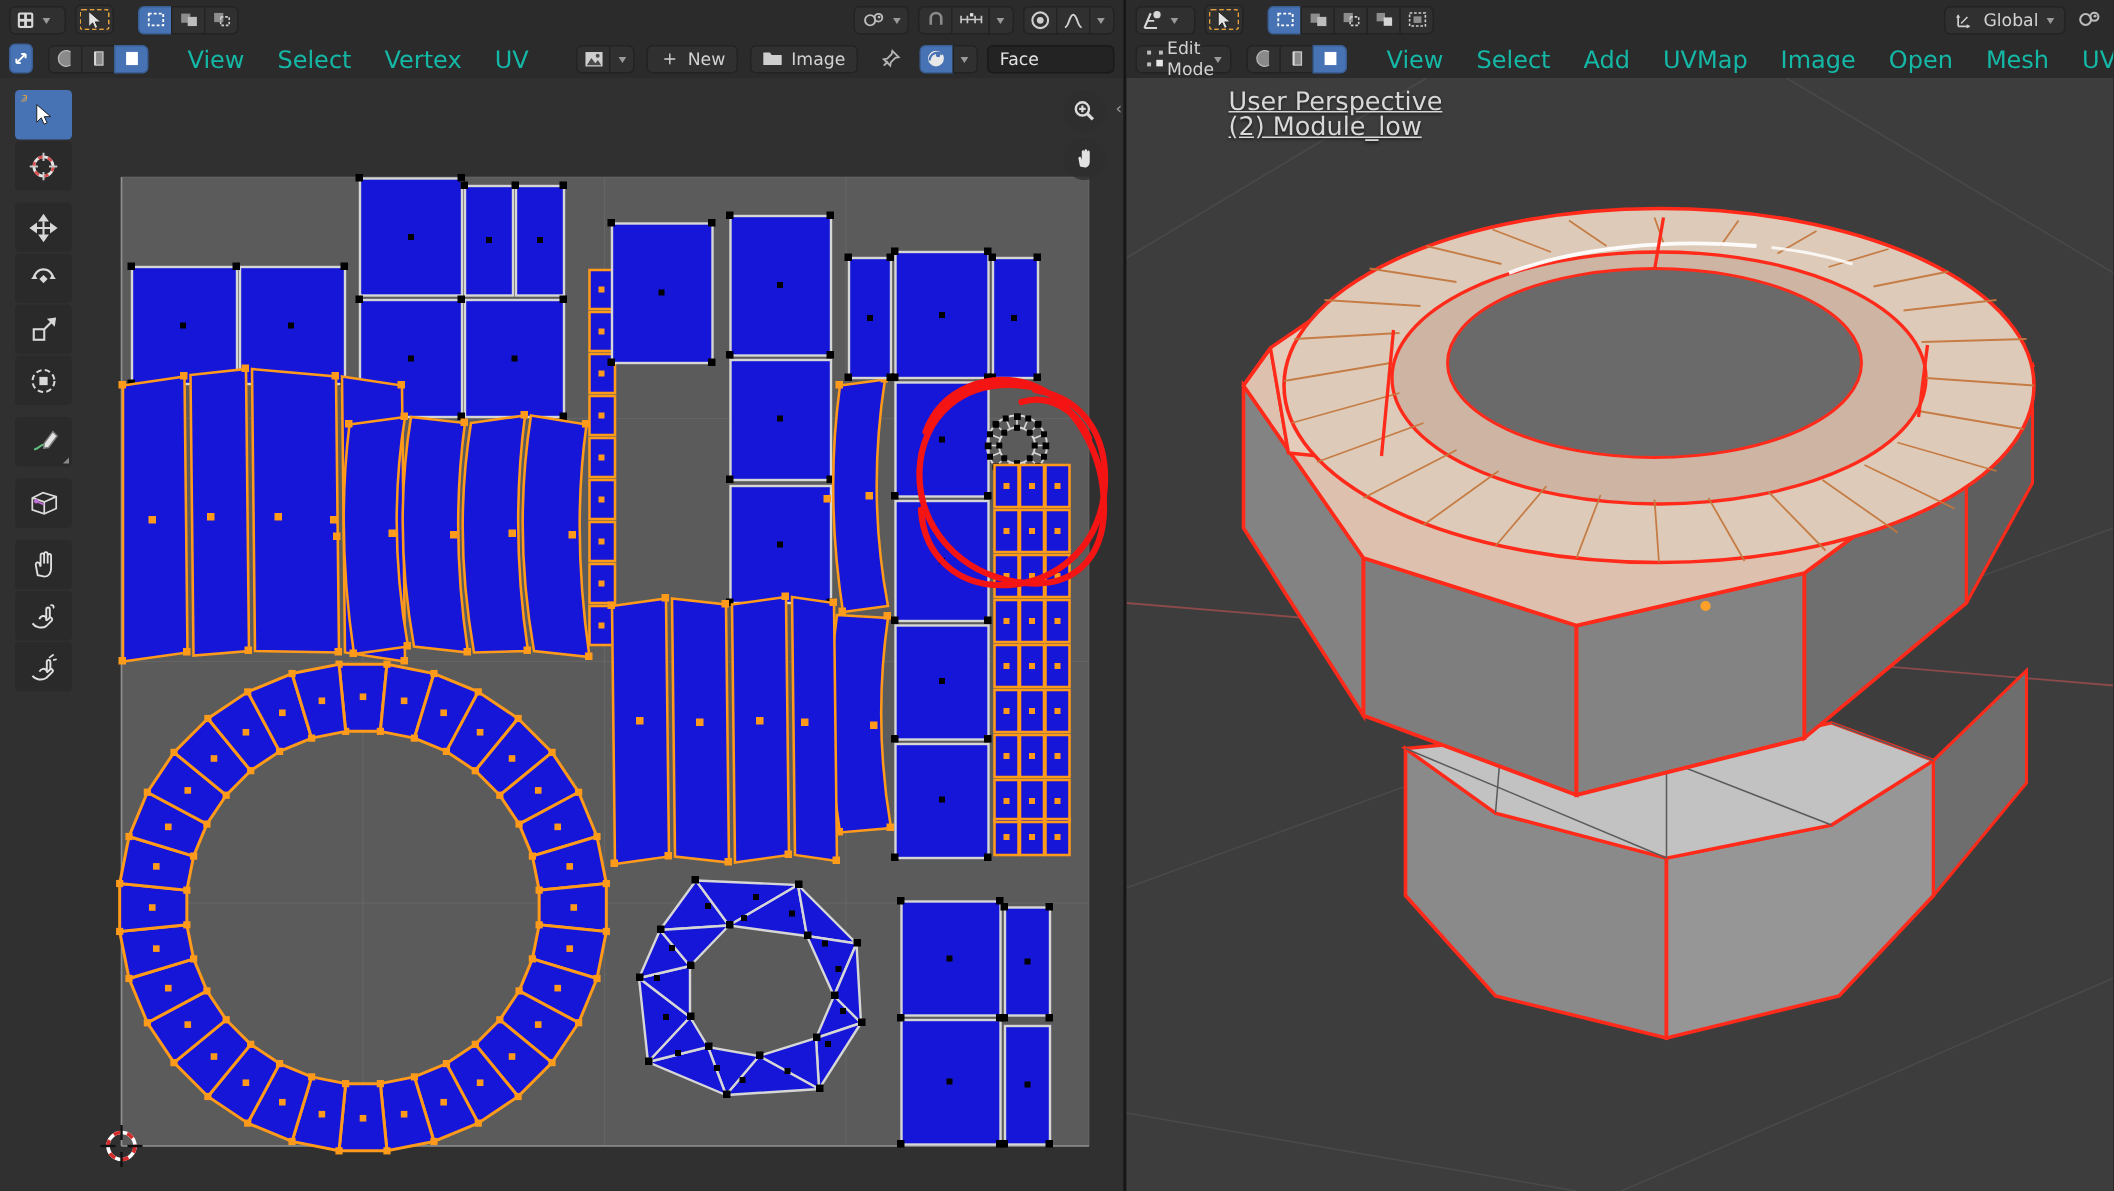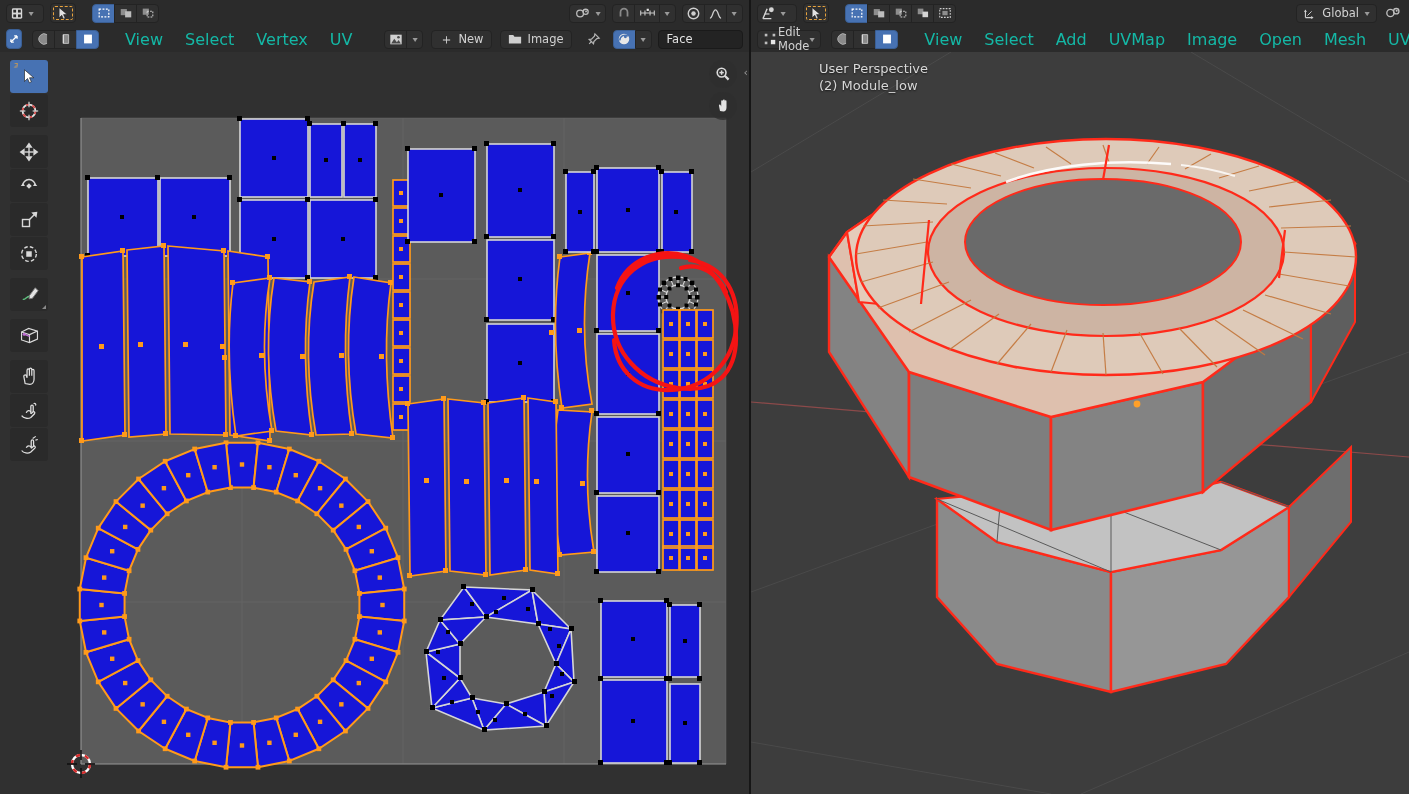--- a/index.html
+++ b/index.html
@@ -89,22 +89,22 @@
   #vpbody { top:52px; background:#3d3d3d; }
 
   .splitter { position:absolute; left:749px; top:0; width:2px; height:794px; background:#161616;}
 
   .gizmo-btn {
     position:absolute; width:28px;height:28px;border-radius:50%;
     background:#2e2e2ecc; display:flex;align-items:center;justify-content:center;
   }
 
   .vp-text {
-    position:absolute; color:#d8d8d8; font-size:13px;
-    text-shadow:0 1px 2px #00000099; line-height:17px; white-space:nowrap;
+    position:absolute; color:#d8d8d8; font-size:17px;
+    text-shadow:0 1px 2px #00000099; line-height:17px; white-space:nowrap;text-decoration:underline;
   }
 
   svg { display:block; }
   .hdr-spacer { flex:1 1 auto; }
 </style>
 </head>
 <body>
 
 <div id="app">
 

